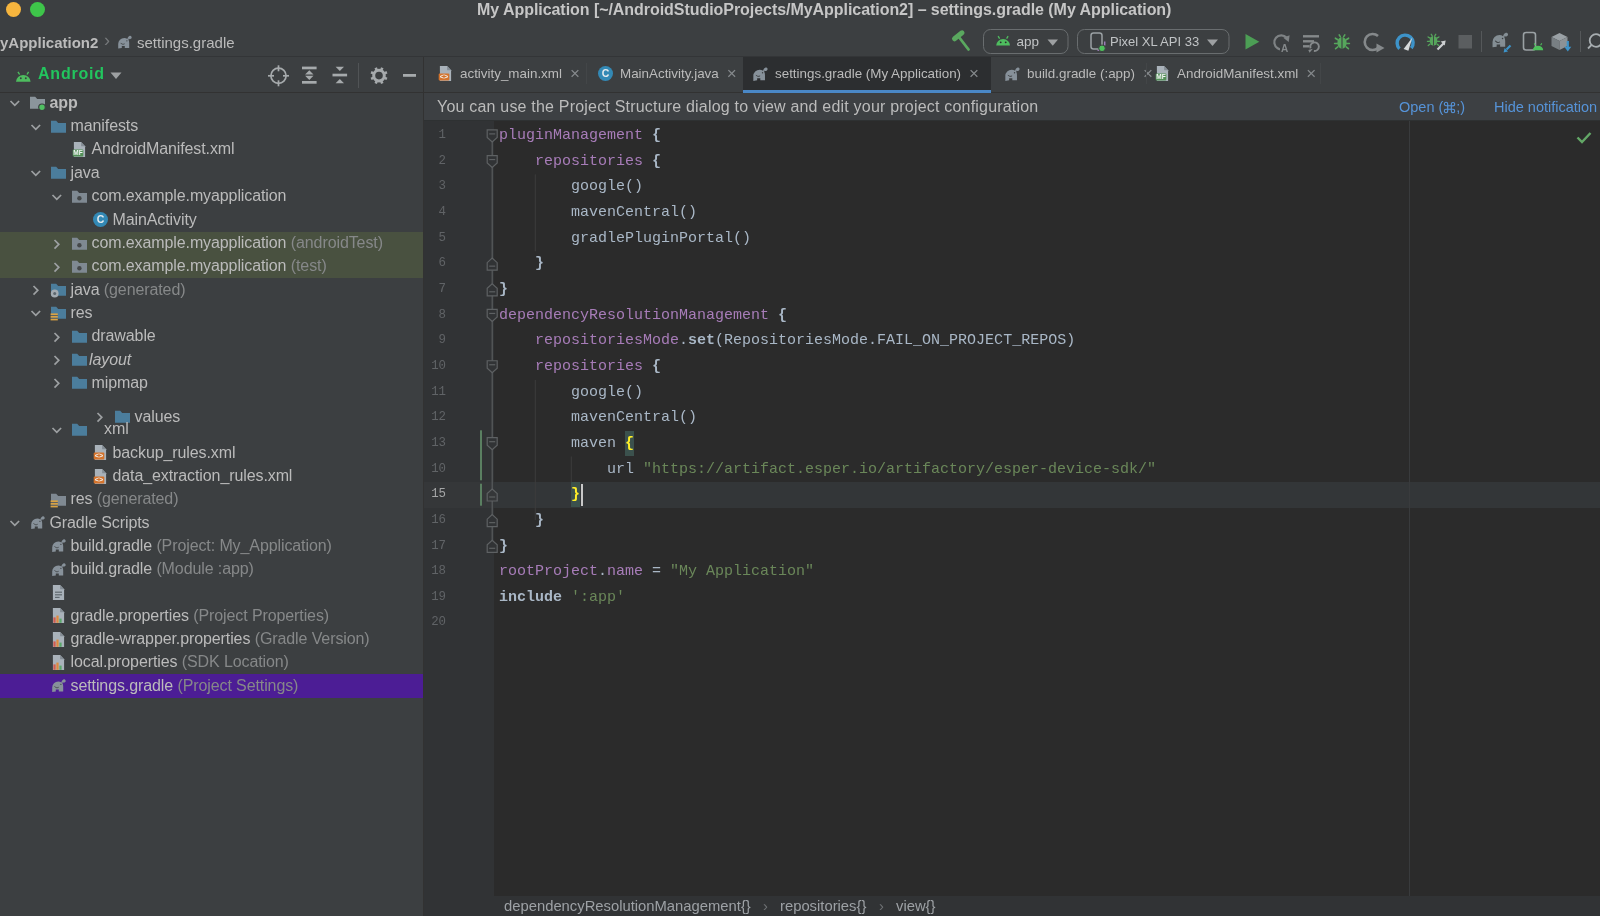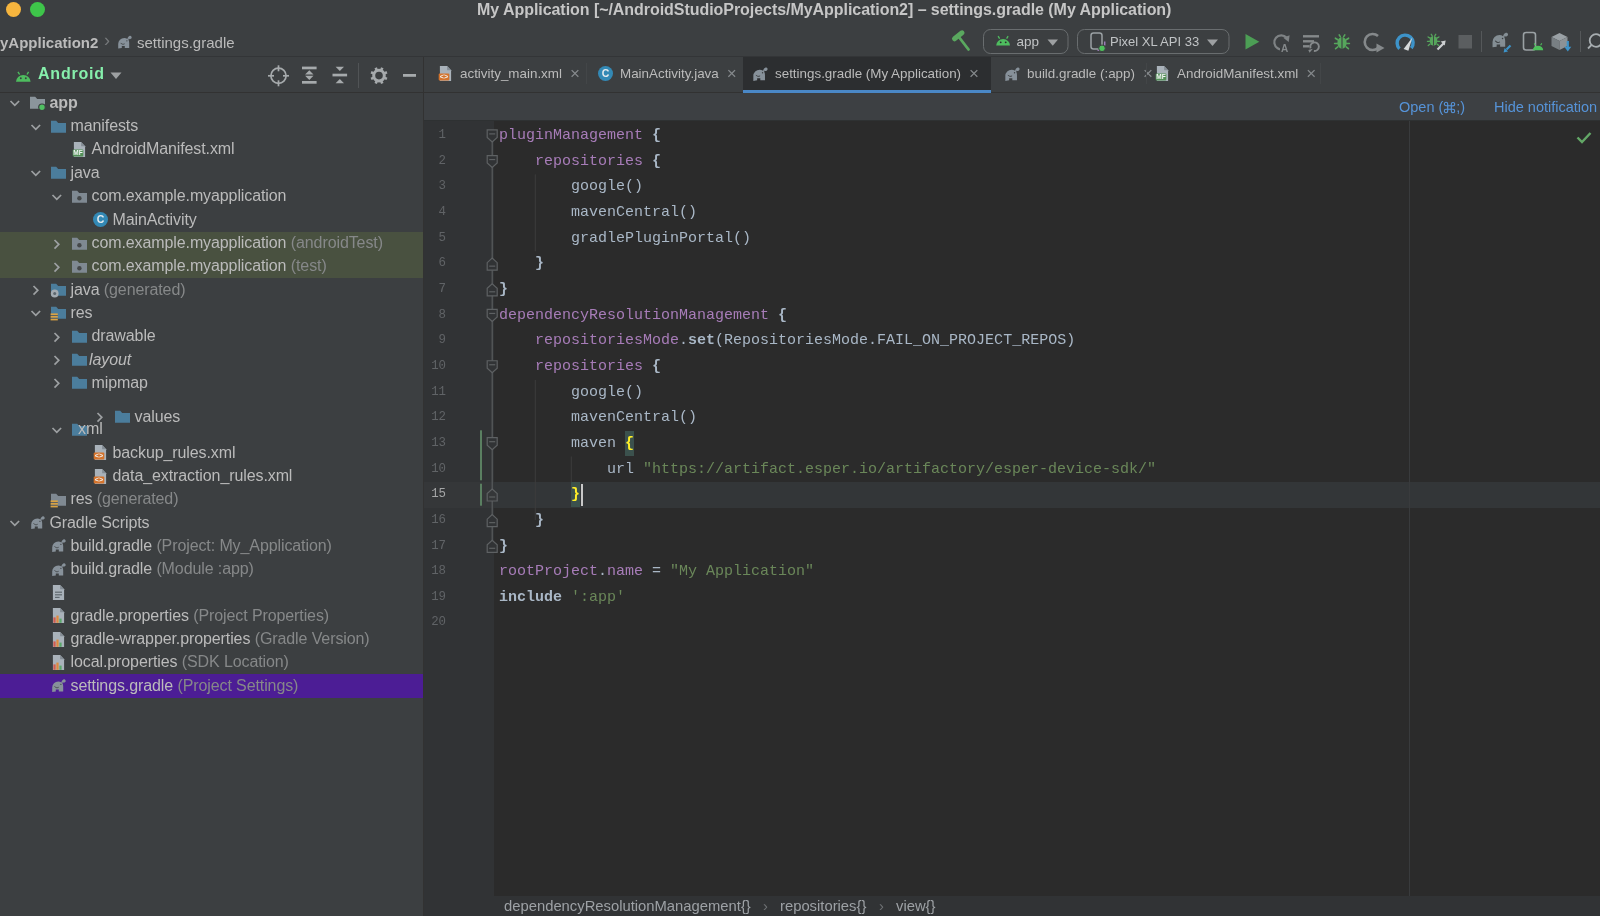--- a/index.html
+++ b/index.html
@@ -5,21 +5,21 @@
 * { margin:0; padding:0; box-sizing:border-box; }
 html,body { width:1600px; height:916px; overflow:hidden; background:#3c3f41; font-family:"Liberation Sans", sans-serif; }
 #app { position:relative; width:1600px; height:916px; background:#3c3f41; }
 
 #titletext { position:absolute; left:477px; top:1px; font-size:16px; font-weight:bold; color:#c6c6c6; white-space:nowrap; letter-spacing:-0.05px; }
 .tl { position:absolute; top:2px; width:15px; height:15px; border-radius:50%; }
 .navtxt { position:absolute; top:34px; font-size:15px; color:#bbbbbb; white-space:nowrap; }
 
 #headerrow { position:absolute; left:0; top:57px; width:1600px; height:36px; background:#3c3f41; border-bottom:1px solid #323232; }
 #panelhead { position:absolute; left:0; top:0; width:424px; height:35px; border-right:1px solid #323232; }
-#androidlbl { position:absolute; left:38px; top:8px; font-size:16px; font-weight:bold; letter-spacing:0.8px; color:#86efac; }
+#androidlbl { position:absolute; left:38px; top:8px; font-size:16px; font-weight:bold; letter-spacing:0.8px; color:#22c55e; }
 
 .tab { position:absolute; top:0; height:33px; display:flex; align-items:center; font-size:13.4px; color:#bbbbbb; white-space:nowrap; }
 .tab svg { margin-right:6px; }
 .tabx { color:#85898c; font-size:17px; margin-left:8px; line-height:10px; }
 .tabsep { position:absolute; top:6px; height:21px; width:1px; background:#434648; }
 #activetab { position:absolute; top:0; height:33px; background:#2c2e30; }
 #tabline { position:absolute; top:33px; height:3px; background:#4a88c7; }
 
 #notif { position:absolute; left:424px; top:93px; width:1176px; height:28px; background:#3d4043; border-bottom:1px solid #2e3132; }
 #notif .msg { position:absolute; left:13px; top:5px; font-size:16px; letter-spacing:0.2px; color:#bbbbbb; }
@@ -103,20 +103,21 @@
           <rect x="1.7" y="8.4" width="10.6" height="7" rx="1" fill="#549159"></rect>
           <text x="7" y="14" font-size="6.5" font-weight="bold" fill="#f2f4f4" text-anchor="middle">MF</text>
         </svg>AndroidManifest.xml<span class="tabx">×</span></div>
     <div class="tabsep" style="left:586px;"></div>
 
     <div class="tabsep" style="left:1146px;"></div>
     <div class="tabsep" style="left:1320px;"></div>
   </div>
 
   <div id="notif">
+    <div class="msg">You can use the Project Structure dialog to view and edit your project configuration</div>
     <div class="lnk" style="left:975px;">Open (<svg width="13" height="13" viewBox="0 0 16 16" style="vertical-align:-2px;">
           <path d="M10.2 5.8 V3.9 a2.1 2.1 0 1 1 2.1 2.1 h-2.1 z M10.2 10.2 h2.1 a2.1 2.1 0 1 1 -2.1 2.1 v-2.1 z M5.8 10.2 v2.1 a2.1 2.1 0 1 1 -2.1-2.1 h2.1 z M5.8 5.8 H3.7 a2.1 2.1 0 1 1 2.1-2.1 v2.1 z M5.8 5.8 h4.4 v4.4 h-4.4 z" fill="none" stroke="#5693d8" stroke-width="1.4"></path>
         </svg>;)</div>
     <div class="lnk" style="left:1070px;">Hide notification</div>
   </div>
 
   <div id="editor">
     <div id="gutter"></div>
     <div id="caretrowg"></div>
     <div id="caretrow"></div>
@@ -344,21 +345,21 @@
         </svg>
         <div class="lbl" style="left:91.5px;">values</div>
       </div>
       <div class="trow" style="top:324.9px;">
         <svg class="chev" style="left:48.5px;" width="15" height="15" viewBox="0 0 15 15">
           <path d="M3.5 5 l4.3 4.3 L12.1 5" stroke="#9da0a2" stroke-width="1.7" fill="none"></path>
         </svg>
         <svg class="ticon" style="left:70.5px;" width="17" height="17" viewBox="0 0 17 17">
           <path d="M1 2.8 h5.2 l2 2.2 h7.8 v9.8 H1 z" fill="#4b7d9c"></path>
         </svg>
-        <div class="lbl" style="left:78px;">xml</div>
+        <div class="lbl" style="left:104px;">xml</div>
       </div>
       <div class="trow" style="top:348.2px;">
         <svg class="ticon" style="left:91.5px;" width="17" height="17" viewBox="0 0 17 17">
           <path d="M2.9 1 h7.2 l4 4.2 v10.8 H2.9 z" fill="#a9b2ba"></path>
           <path d="M10.1 1 l4 4.2 h-4 z" fill="#848d95"></path>
           <rect x="1.7" y="8.4" width="10.6" height="7" rx="1" fill="#d4732c"></rect>
           <text x="7" y="14.2" font-size="7" font-weight="bold" fill="#f2f4f4" text-anchor="middle" font-family="Liberation Mono">&lt;&gt;</text>
         </svg>
         <div class="lbl" style="left:112.5px;">backup_rules.xml</div>
       </div>

